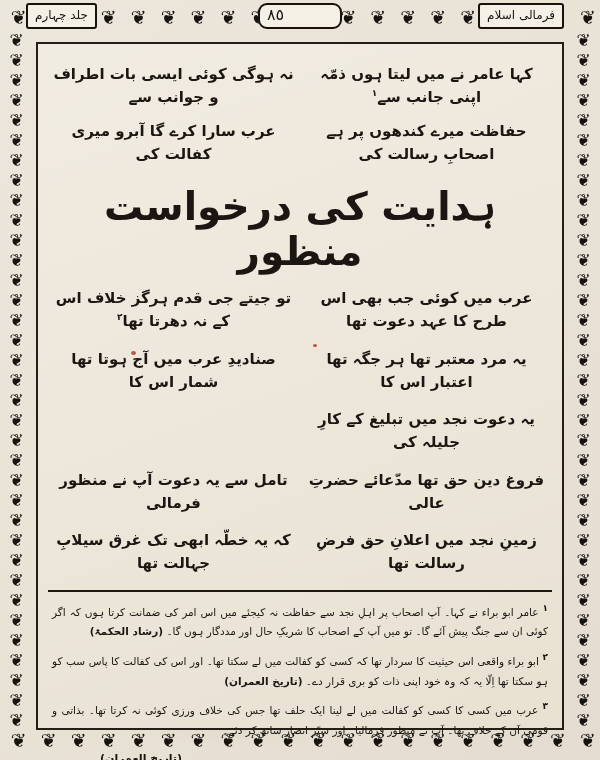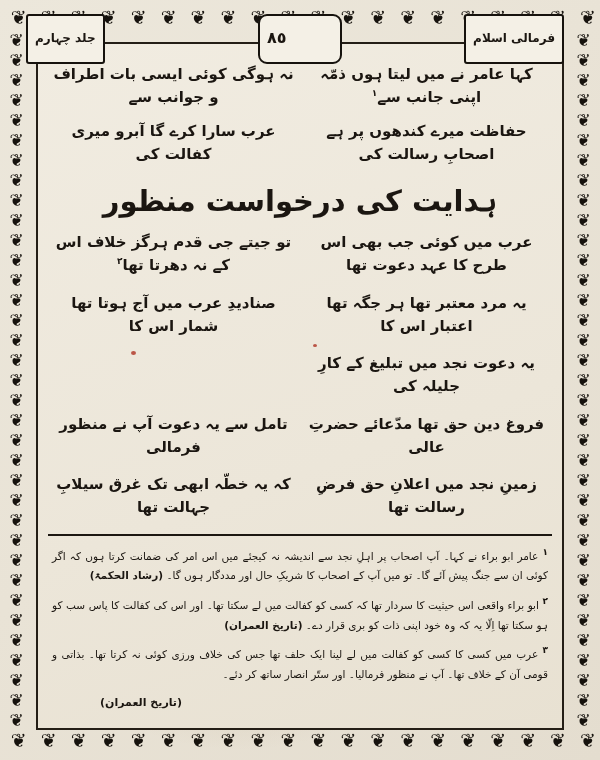--- a/index.html
+++ b/index.html
@@ -14,23 +14,23 @@
     color:#1b1611;
   }
   
   .band{position:absolute;color:#16120d;overflow:hidden;text-align:center;user-select:none;}
   .band-top{left:0;top:0;width:600px;height:38px;font-size:19px;line-height:34px;letter-spacing:4px;white-space:nowrap;}
   .band-bottom{left:0;top:724px;width:600px;height:36px;font-size:19px;line-height:32px;letter-spacing:4px;white-space:nowrap;}
   .band-left{left:0;top:30px;width:33px;height:700px;font-size:17px;line-height:20px;white-space:pre;}
   .band-right{right:0;top:30px;width:33px;height:700px;font-size:17px;line-height:20px;white-space:pre;}
   
   .hdr-box{
-    position:absolute;top:14px;z-index:3;
+    position:absolute;top:3px;z-index:3;
     background:#f4f0e6;border:2px solid #16120d;border-radius:3px;
-    font-size:12px;font-weight:bold;line-height:20px;padding:12px 7px;height:22px;
+    font-size:12px;font-weight:normal;line-height:20px;padding:0 7px;height:22px;
     white-space:nowrap;
   }
   .hdr-left{left:26px;}
   .hdr-right{right:36px;}
   .hdr-page{
     left:50%;transform:translateX(-50%);
     width:66px;text-align:left;border-radius:9px;
     font-size:16px;letter-spacing:3px;
   }
   
@@ -39,21 +39,21 @@
     border:2px solid #241e16;
     background:linear-gradient(160deg,#f1ece1 0%,#ece6d9 60%,#e8e1d2 100%);
     padding:10px 14px 0 14px;box-sizing:border-box;
     z-index:2;
   }
   
   .couplet{display:flex;justify-content:space-between;align-items:flex-end;margin:9px 0 10px 0;}
   .hemistich{width:49%;text-align:center;font-size:15px;font-weight:bold;line-height:1.55;}
   .hemistich sup{font-size:9px;font-weight:bold;}
   .heading{
-    text-align:center;font-size:29px;font-weight:bold;margin:18px 0 4px 0;
+    text-align:center;font-size:39px;font-weight:bold;margin:18px 0 4px 0;
     letter-spacing:0px;
   }
   .sec2 .couplet{margin:13px 0 14px 0;}
   
   .fn-divider{border-top:2px solid #1c1711;margin:14px -4px 8px -4px;height:0;}
   .footnotes{font-size:10.5px;line-height:1.95;text-align:justify;}
   .fn{margin:0 0 7px 0;}
   .fn-marker{font-weight:bold;font-size:9px;}
   .fn-src{white-space:nowrap;font-weight:bold;}
   .fn-src-line{text-align:left;font-weight:bold;font-size:11px;margin:2px 48px 0 48px;}
@@ -203,21 +203,21 @@
         <div class="hemistich"><span>زمینِ نجد میں اعلانِ حق فرضِ رسالت تھا</span></div>
         <div class="hemistich"><span>کہ یہ خطّہ ابھی تک غرق سیلابِ جہالت تھا</span></div>
       </div>
     </div>
 
     <div class="fn-divider"></div>
 
     <div class="footnotes">
       <p class="fn">
         <sup class="fn-marker">۱</sup>
-        <span>عامر ابو براء نے کہا۔ آپ اصحاب پر اہلِ نجد سے اندیشہ نہ کیجئے میں اس امر کی ضمانت کرتا ہوں کہ اگر کوئی ان سے جنگ پیش آئے گا۔ تو میں آپ کے اصحاب کا شریکِ حال اور مددگار ہوں گا۔</span>
+        <span>عامر ابو براء نے کہا۔ آپ اصحاب پر اہلِ نجد سے حفاظت نہ کیجئے میں اس امر کی ضمانت کرتا ہوں کہ اگر کوئی ان سے جنگ پیش آئے گا۔ تو میں آپ کے اصحاب کا شریکِ حال اور مددگار ہوں گا۔</span>
         <span class="fn-src">(رشاد الحکمۃ)</span>
       </p>
       <p class="fn">
         <sup class="fn-marker">۲</sup>
         <span>ابو براء واقعی اس حیثیت کا سردار تھا کہ کسی کو کفالت میں لے سکتا تھا۔ اور اس کی کفالت کا پاس سب کو ہو سکتا تھا اِلّا یہ کہ وہ خود اپنی ذات کو بری قرار دے۔</span>
         <span class="fn-src">(تاریخ العمران)</span>
       </p>
       <p class="fn">
         <sup class="fn-marker">۳</sup>
         <span>عرب میں کسی کا کسی کو کفالت میں لے لینا ایک حلف تھا جس کی خلاف ورزی کوئی نہ کرتا تھا۔ بذاتی و قومی آن کے خلاف تھا۔ آپ نے منظور فرمالیا۔ اور ستّر انصار ساتھ کر دئے۔</span>

